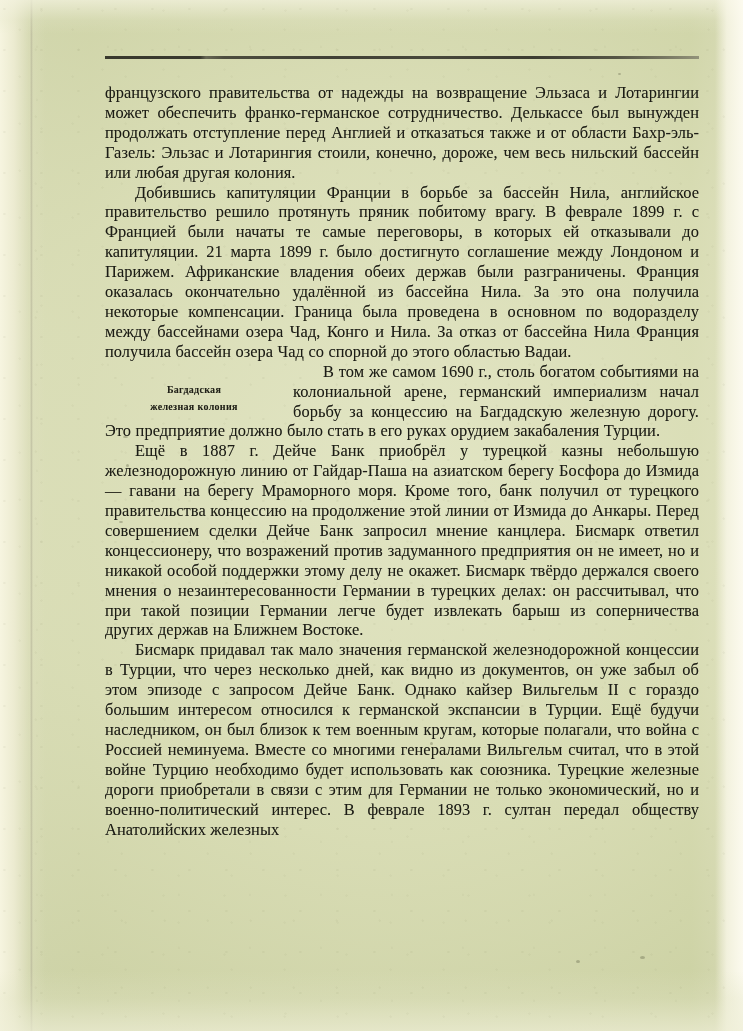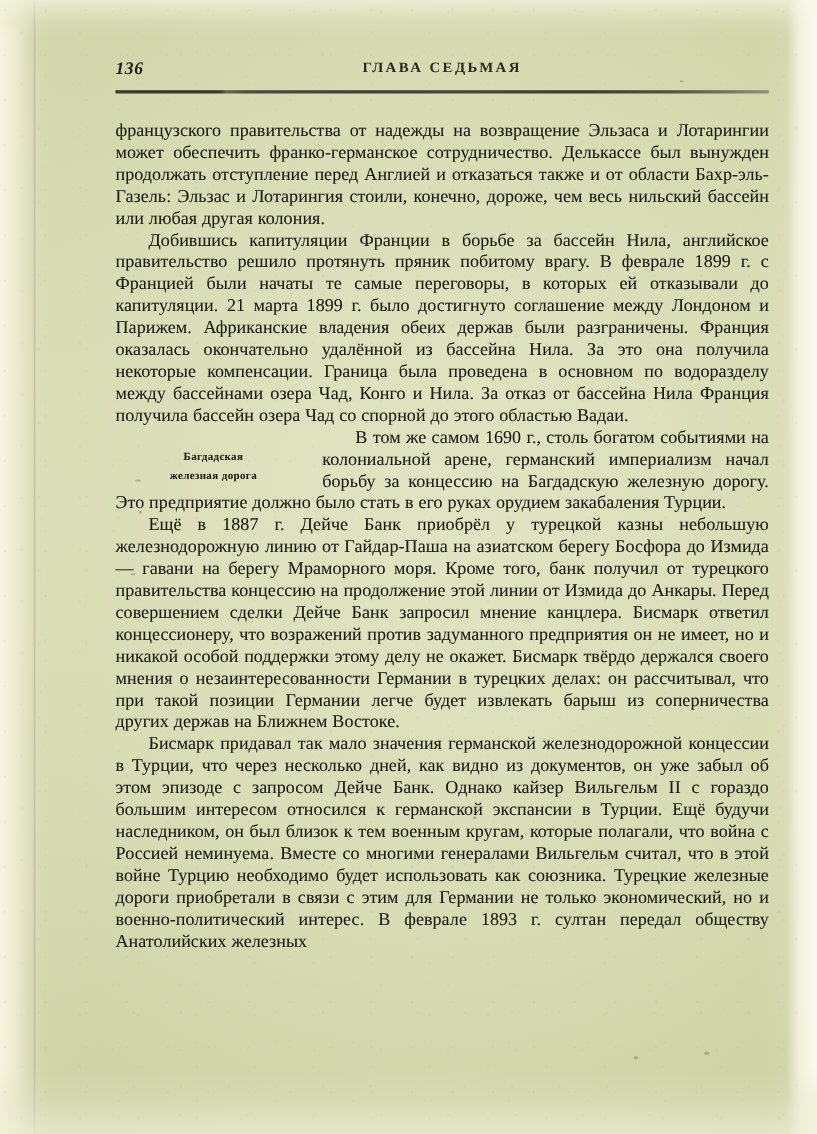--- a/index.html
+++ b/index.html
@@ -187,36 +187,32 @@
 
   <div class="paper-base"></div>
   <div class="gutter-shade"></div>
   <div class="gutter-line"></div>
   <div class="edge-top"></div>
   <div class="edge-right"></div>
   <div class="edge-bottom"></div>
 
   <div class="content">
 
-    <div class="running-head">
-      <span class="folio">136</span>
-      <span class="chapter-title">ГЛАВА СЕДЬМАЯ</span>
-    </div>
     <div class="head-rule"></div>
 
     <div class="body-text ink">
 
       <p class="no-indent">французского правительства от надежды на возвращение Эльзаса и Лотарингии может обеспечить франко-германское сотрудничество. Делькассе был вынужден продолжать отступление перед Англией и отказаться также и от области Бахр-эль-Газель: Эльзас и Лотарингия стоили, конечно, дороже, чем весь нильский бассейн или любая другая колония.</p>
 
       <p>Добившись капитуляции Франции в борьбе за бассейн Нила, английское правительство решило протянуть пряник побитому врагу. В феврале 1899 г. с Францией были начаты те самые переговоры, в которых ей отказывали до капитуляции. 21 марта 1899 г. было достигнуто соглашение между Лондоном и Парижем. Африканские владения обеих держав были разграничены. Франция оказалась окончательно удалённой из бассейна Нила. За это она получила некоторые компенсации. Граница была проведена в основном по водоразделу между бассейнами озера Чад, Конго и Нила. За отказ от бассейна Нила Франция получила бассейн озера Чад со спорной до этого областью Вадаи.</p>
 
       <div class="clearfix">
         <div class="sidenote">
           <span class="ln l1">Багдадская</span>
-          <span class="ln">железная дорога</span>
+          <span class="ln">железная колония</span>
         </div>
         <p>В том же самом 1690 г., столь богатом событиями на колониальной арене, германский империализм начал борьбу за концессию на Багдадскую железную дорогу. Это предприятие должно было стать в его руках орудием закабаления Турции.</p>
       </div>
 
       <p>Ещё в 1887 г. Дейче Банк приобрёл у турецкой казны небольшую железнодорожную линию от Гайдар-Паша на азиатском берегу Босфора до Измида — гавани на берегу Мраморного моря. Кроме того, банк получил от турецкого правительства концессию на продолжение этой линии от Измида до Анкары. Перед совершением сделки Дейче Банк запросил мнение канцлера. Бисмарк ответил концессионеру, что возражений против задуманного предприятия он не имеет, но и никакой особой поддержки этому делу не окажет. Бисмарк твёрдо держался своего мнения о незаинтересованности Германии в турецких делах: он рассчитывал, что при такой позиции Германии легче будет извлекать барыш из соперничества других держав на Ближнем Востоке.</p>
 
       <p>Бисмарк придавал так мало значения германской железнодорожной концессии в Турции, что через несколько дней, как видно из документов, он уже забыл об этом эпизоде с запросом Дейче Банк. Однако кайзер Вильгельм II с гораздо большим интересом относился к германской экспансии в Турции. Ещё будучи наследником, он был близок к тем военным кругам, которые полагали, что война с Россией неминуема. Вместе со многими генералами Вильгельм считал, что в этой войне Турцию необходимо будет использовать как союзника. Турецкие железные дороги приобретали в связи с этим для Германии не только экономический, но и военно-политический интерес. В феврале 1893 г. султан передал обществу Анатолийских железных</p>
 
     </div>
   </div>

